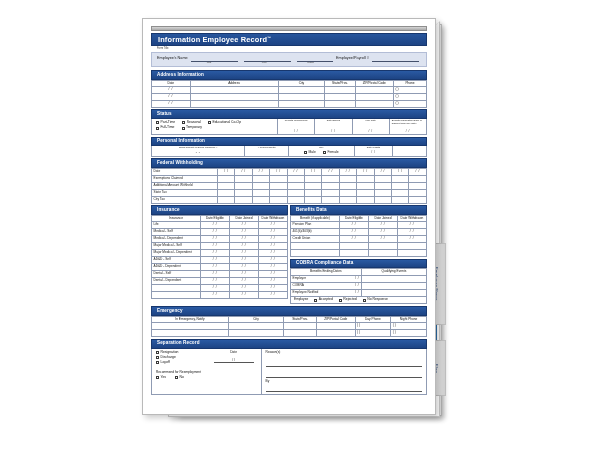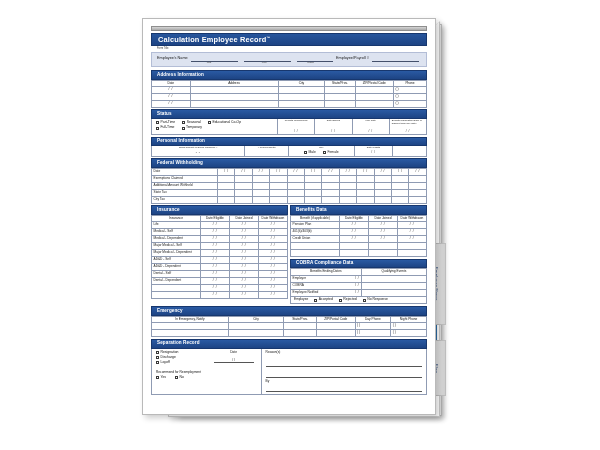--- a/index.html
+++ b/index.html
@@ -206,21 +206,21 @@
   </div>
   <div id="tab-lower" class="side-tab">
     <span>Flap</span>
   </div>
 
   <div id="page">
 
     <div id="cap-bar"></div>
 
     <div id="title-bar">
-      <div class="t"><span>Calculation Employee Record</span><sup>™</sup></div>
+      <div class="t"><span>Information Employee Record</span><sup>™</sup></div>
     </div>
     <div id="form-sub">Form Title</div>
 
     <div id="name-strip">
       <div class="nlabel">Employee's Name</div>
       <div class="nline">
         <span class="sub" style="left:34%">Last</span>
       </div>
       <div class="nline">
         <span class="sub" style="left:38%">First</span>

